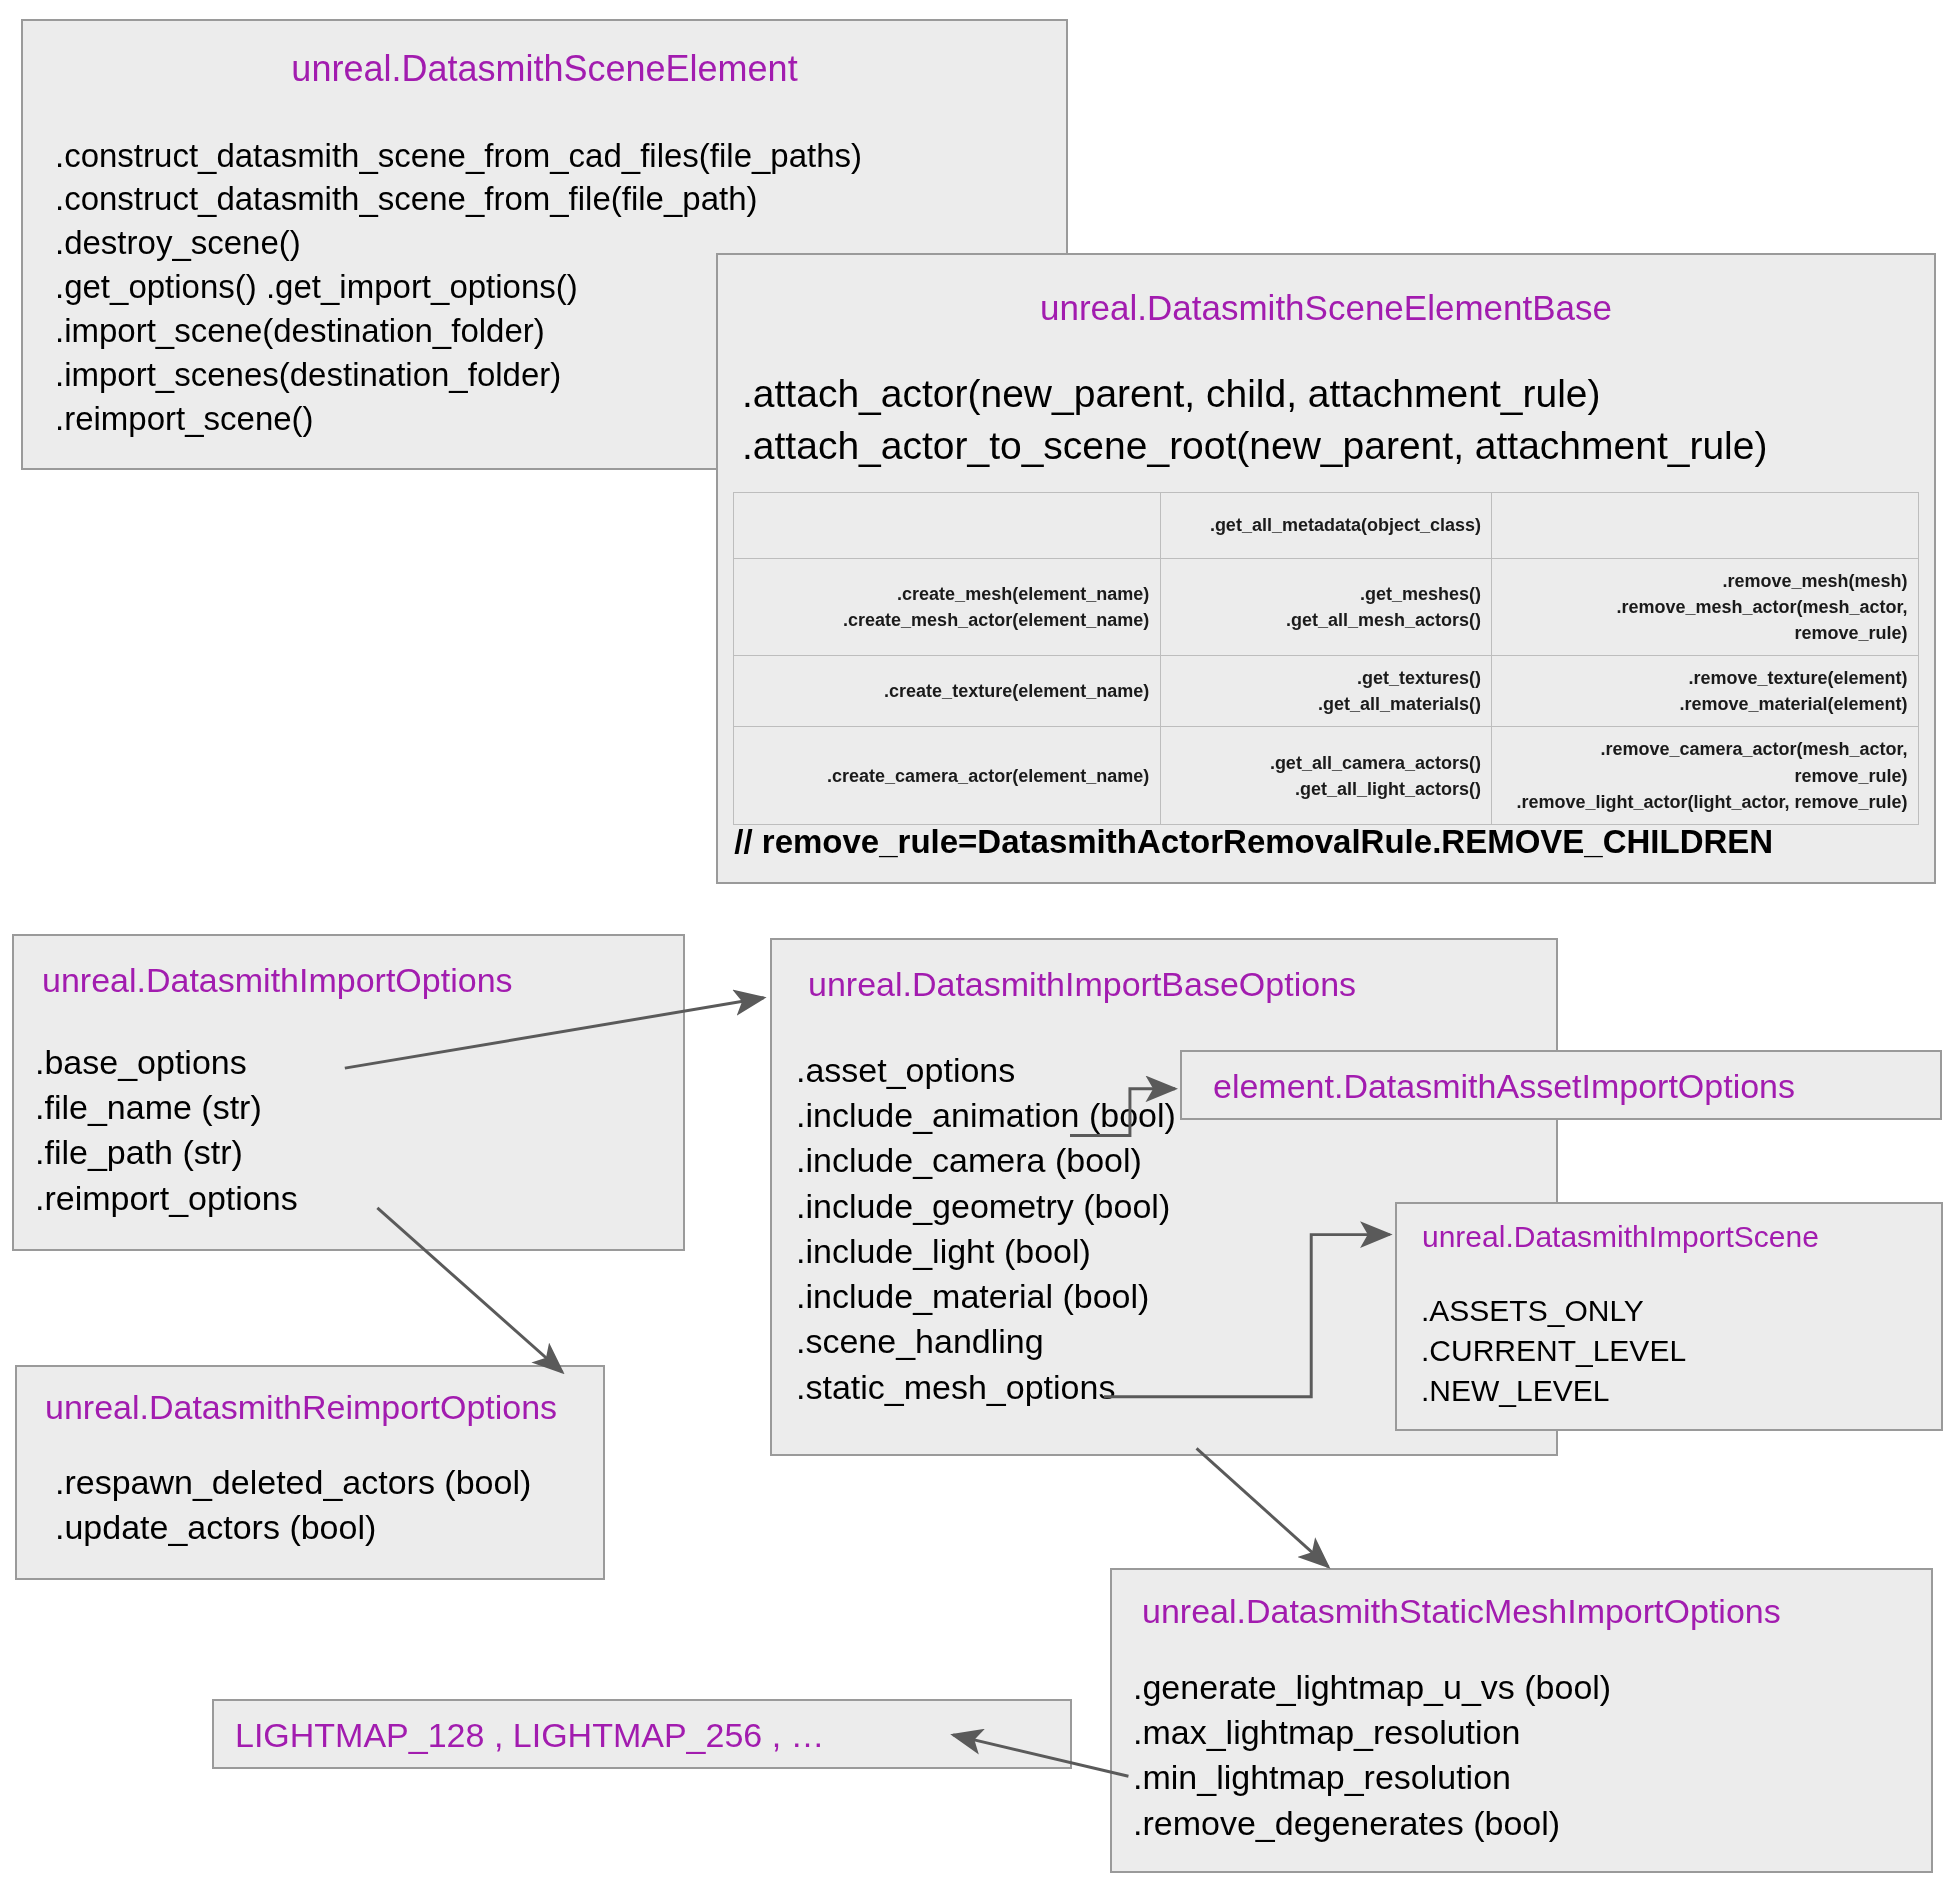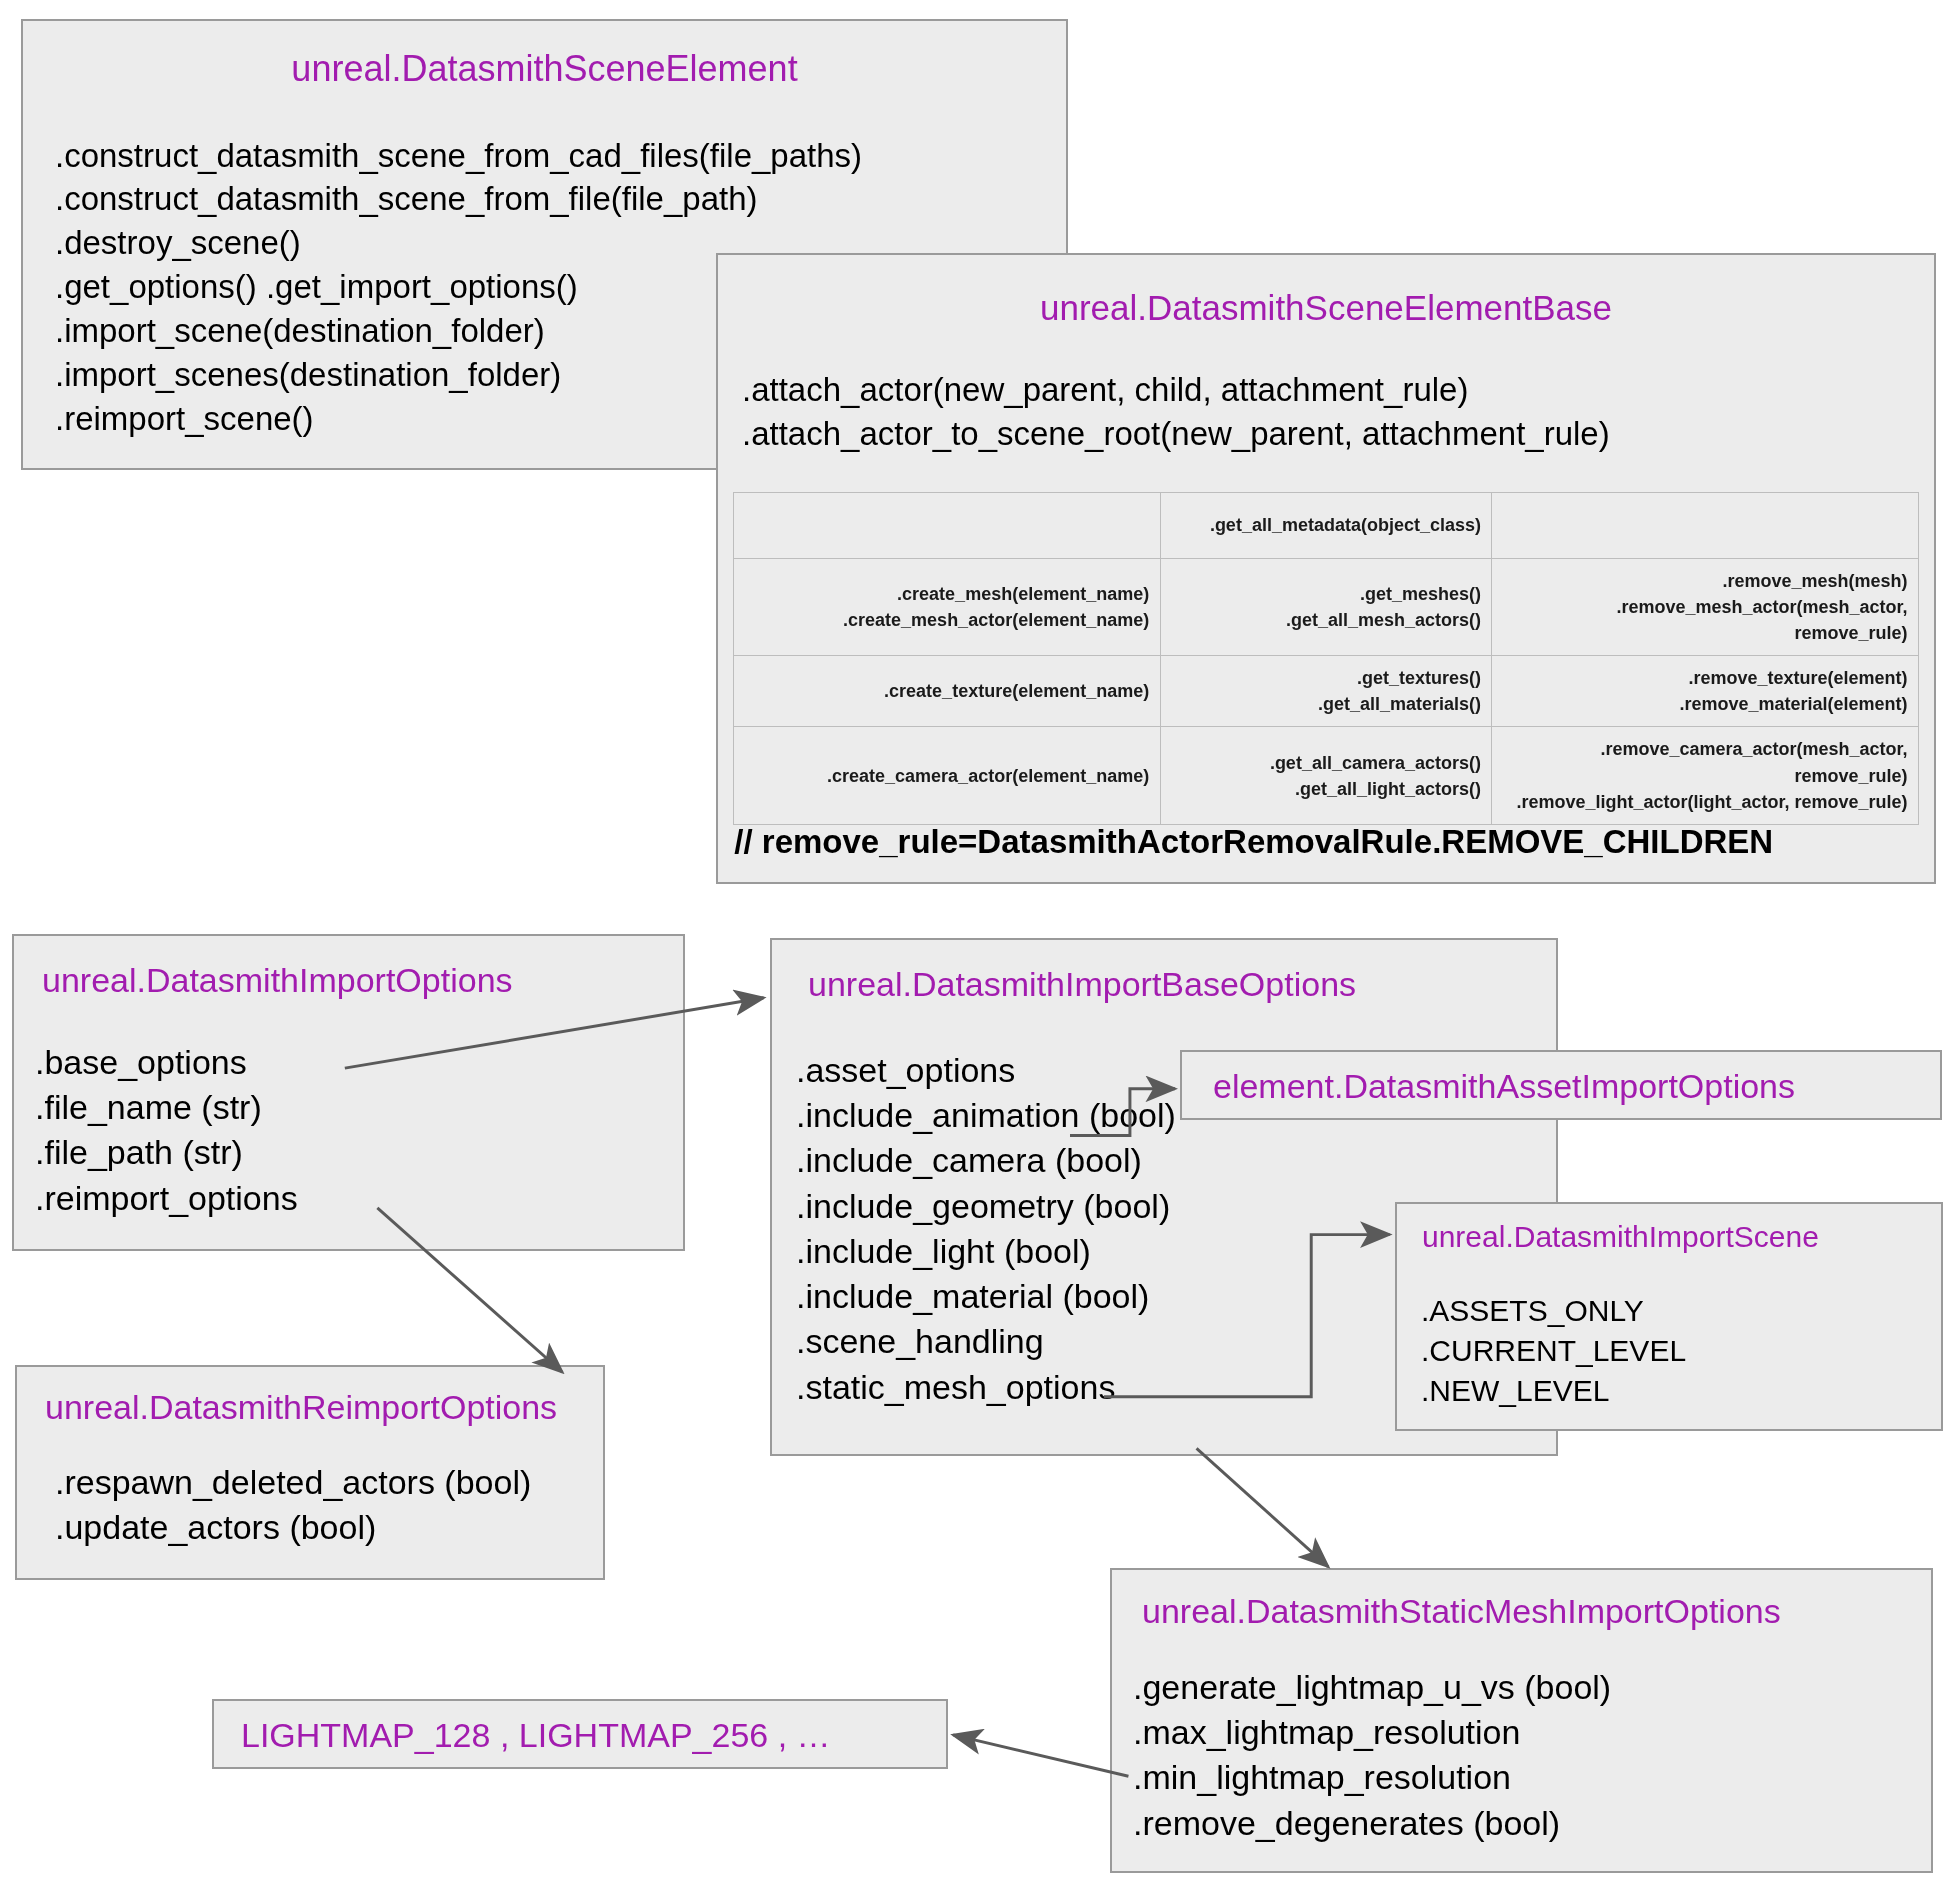--- a/index.html
+++ b/index.html
@@ -41,21 +41,21 @@
     left: 21px; top: 18.5px; width: 1047px; height: 451px;
   }
   #box-scene-element .box-title { font-size: 36px; margin: 27px 0 0 0; }
   #box-scene-element .members { font-size: 33px; margin: 44px 0 0 32px; }
 
   
   #box-scene-element-base {
     left: 716px; top: 253px; width: 1220px; height: 631px;
   }
   #box-scene-element-base .box-title { font-size: 35px; margin: 33px 0 0 0; }
-  #box-scene-element-base .members { font-size: 33px; margin: 40px 0 0 24px; }
+  #box-scene-element-base .members { font-size: 39px; margin: 40px 0 0 24px; }
 
   .inner-table {
     position: absolute;
     left: 15px; right: 15px;
     top: 237px;
     border-collapse: collapse;
     background: #ececec;
     table-layout: fixed;
     text-align: right;
   }
@@ -120,21 +120,21 @@
 
   
   #box-static-mesh-options {
     left: 1110px; top: 1568px; width: 823px; height: 305px;
   }
   #box-static-mesh-options .box-title { font-size: 34px; margin: 22px 0 0 30px; }
   #box-static-mesh-options .members { font-size: 34px; margin: 34px 0 0 21px; }
 
   
   #box-lightmap {
-    left: 212px; top: 1699px; width: 736px; height: 70px; padding-left: 6px;
+    left: 212px; top: 1699px; width: 860px; height: 70px;
   }
   #box-lightmap .box-title { font-size: 34px; margin: 15px 0 0 21px; }
 
   svg#connectors {
     position: absolute;
     left: 0; top: 0;
     width: 1955px; height: 1895px;
     z-index: 5;
     pointer-events: none;
   }

